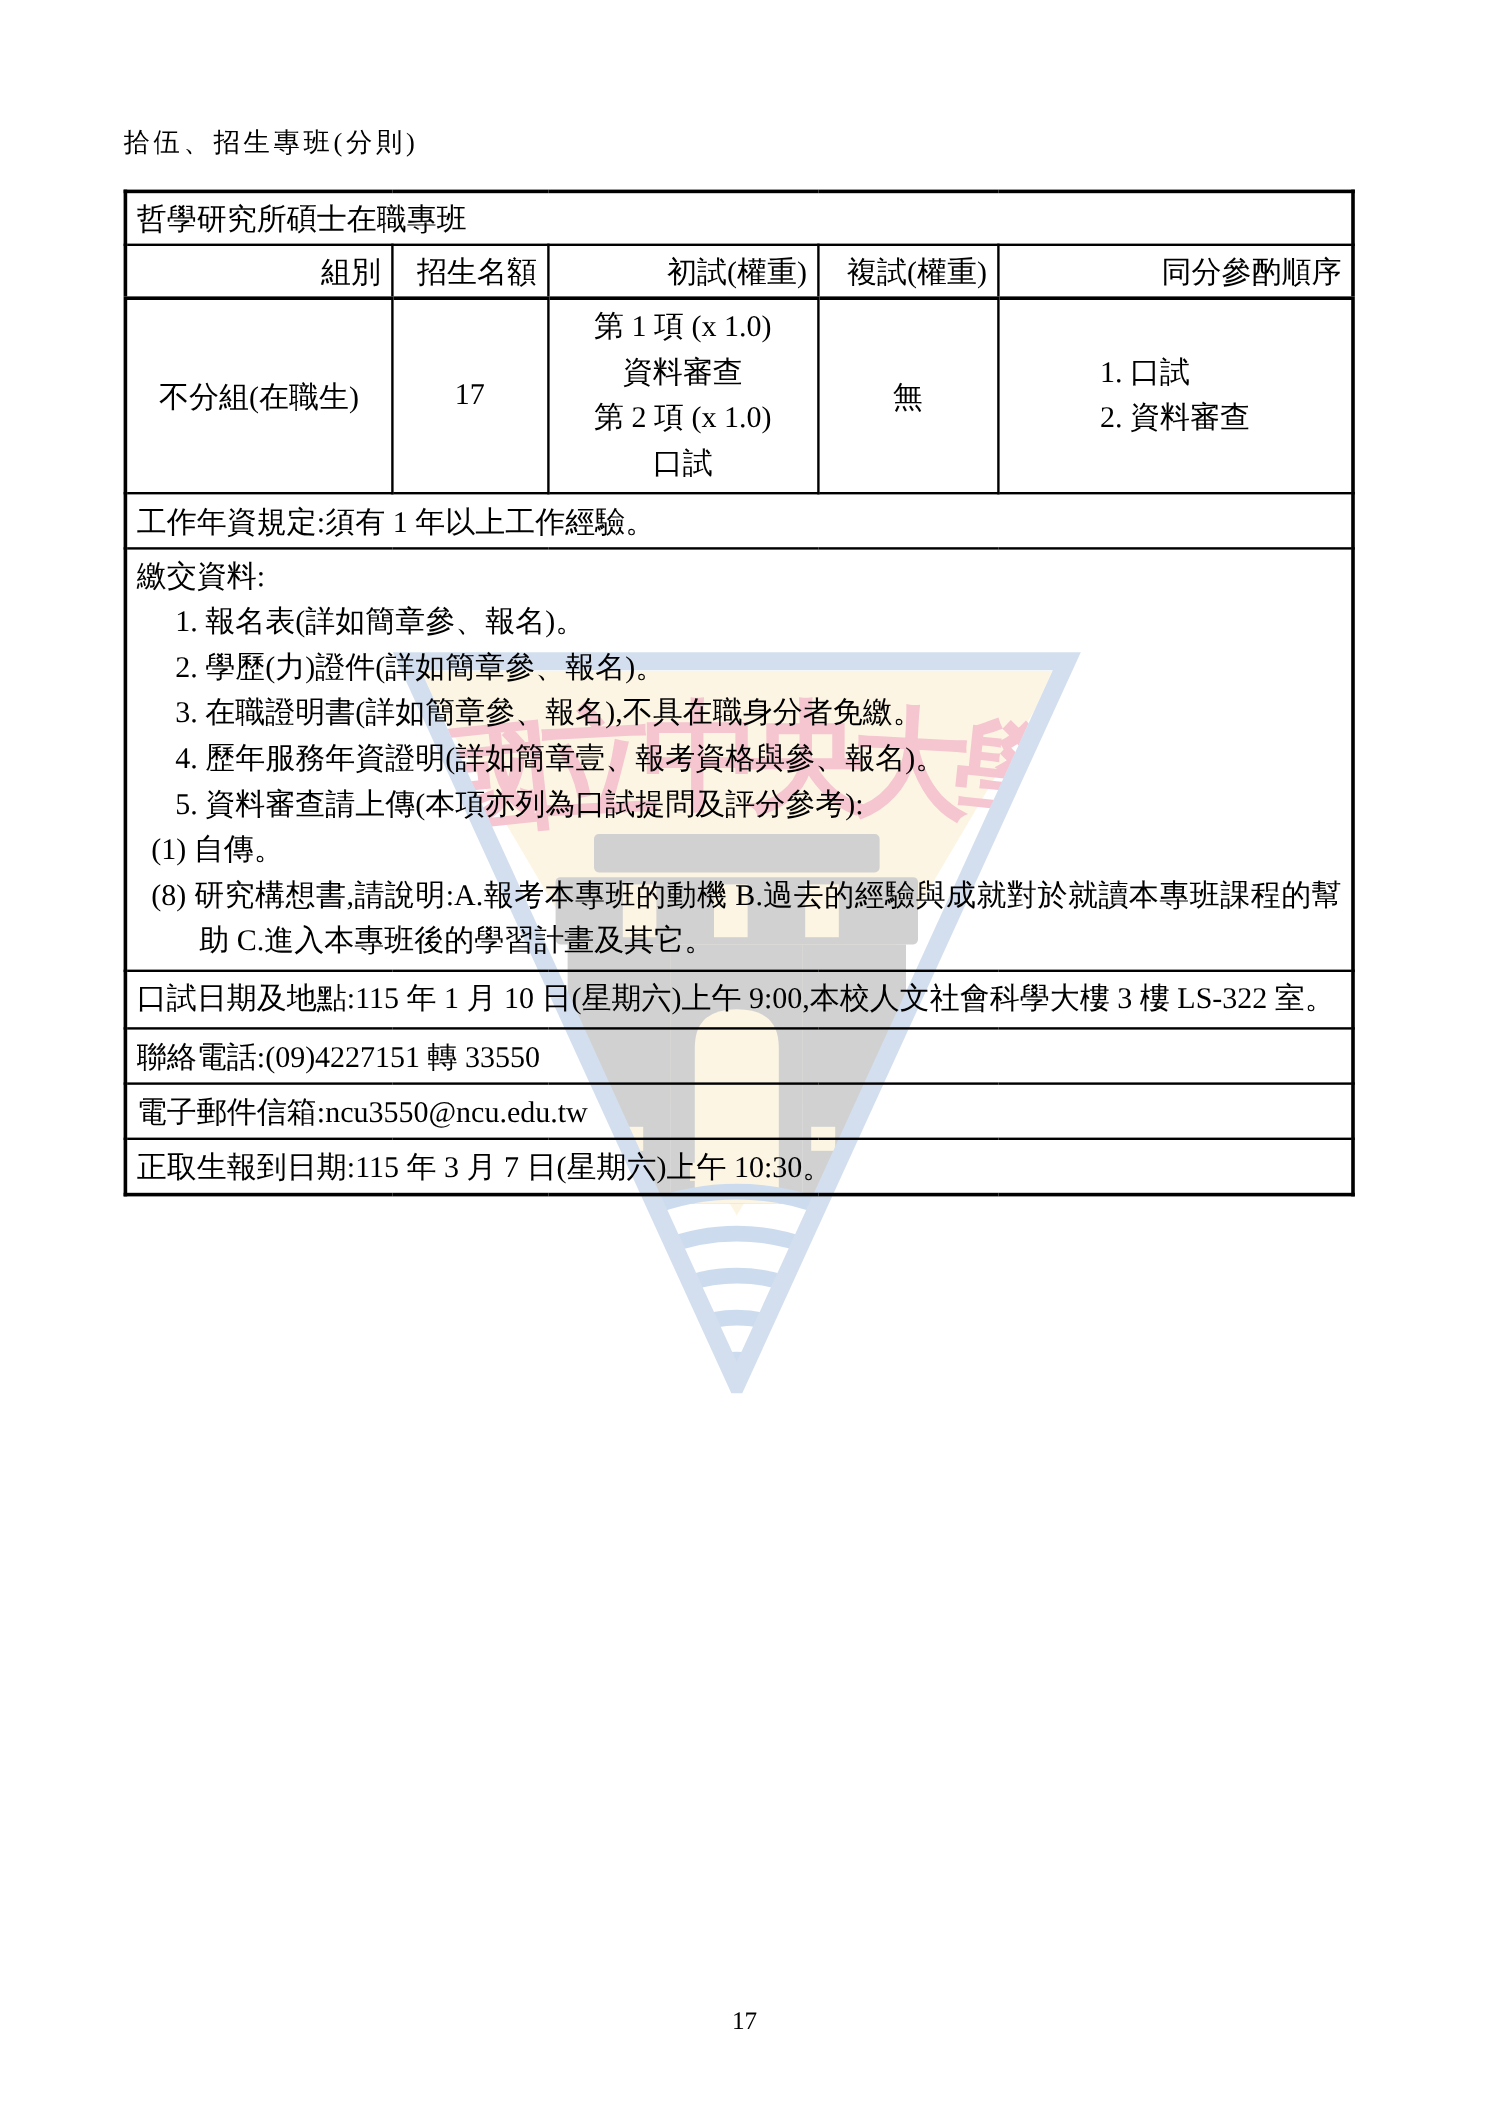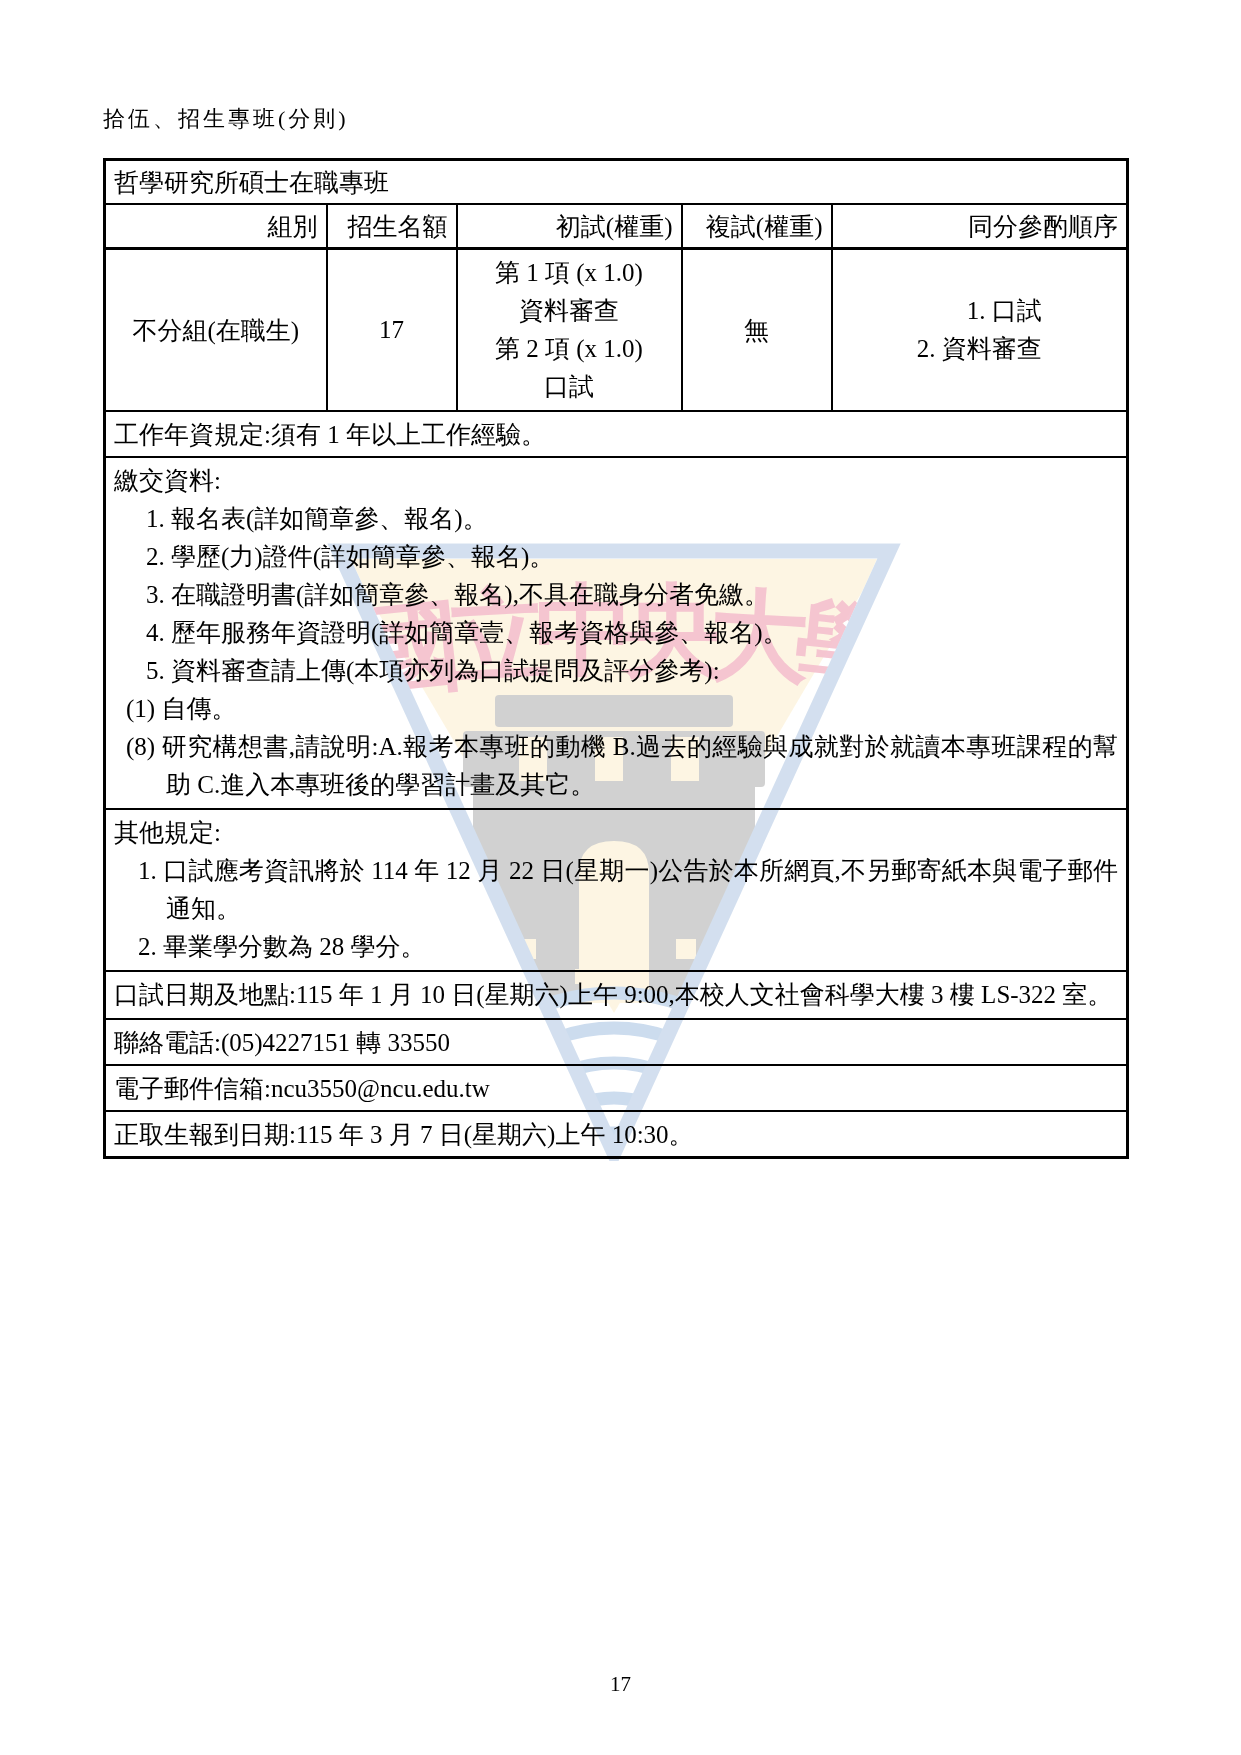--- a/index.html
+++ b/index.html
@@ -30,21 +30,21 @@
     border:2px solid #000;
     padding:4px 8px;
     vertical-align:middle;
     background:transparent;
   }
   table.doc-table{border:3px solid #000;}
   tr.r-program td{height:34px;text-align:left;}
   tr.r-headers td{height:34px;text-align:right;border-bottom:3px solid #000;}
   tr.r-data td{height:148px;text-align:center;}
   .mline{line-height:38px;}
-  .inner-left{display:inline-block;text-align:right;}
+  .inner-left{display:inline-block;text-align:left;}
   tr.r-single td{height:36px;text-align:left;}
   tr.r-para td{text-align:left;vertical-align:top;}
   .para{line-height:38px;text-align:justify;text-align-last:left;}
   .docs-line{line-height:38px;}
   .ind-item{padding-left:32px;}
   .ind-sub{padding-left:12px;}
   .ind-sub2{padding-left:52px;text-indent:-40px;line-height:38px;text-align:justify;text-align-last:left;}
   .ind-oth1{padding-left:52px;text-indent:-28px;line-height:38px;text-align:justify;text-align-last:left;}
   .ind-oth2{padding-left:24px;}
   .page-number{
@@ -161,32 +161,25 @@
             <div class="docs-line ind-item">2. 學歷(力)證件(詳如簡章參、報名)。</div>
             <div class="docs-line ind-item">3. 在職證明書(詳如簡章參、報名),不具在職身分者免繳。</div>
             <div class="docs-line ind-item">4. 歷年服務年資證明(詳如簡章壹、報考資格與參、報名)。</div>
             <div class="docs-line ind-item">5. 資料審查請上傳(本項亦列為口試提問及評分參考):</div>
             <div class="docs-line ind-sub">(1) 自傳。</div>
             <div class="ind-sub2">(8) 研究構想書,請說明:A.報考本專班的動機 B.過去的經驗與成就對於就讀本專班課程的幫助 C.進入本專班後的學習計畫及其它。</div>
           </td>
         </tr>
         <tr class="r-para">
           <td colspan="5">
-            <div class="docs-line">其他規定:</div>
-            <div class="ind-oth1">1. 口試應考資訊將於 114 年 12 月 22 日(星期一)公告於本所網頁,不另郵寄紙本與電子郵件通知。</div>
-            <div class="docs-line ind-oth2">2. 畢業學分數為 28 學分。</div>
-          </td>
-        </tr>
-        <tr class="r-para">
-          <td colspan="5">
             <div class="para">口試日期及地點:115 年 1 月 10 日(星期六)上午 9:00,本校人文社會科學大樓 3 樓 LS-322 室。</div>
           </td>
         </tr>
         <tr class="r-single">
-          <td colspan="5">聯絡電話:(05)4227151 轉 33550</td>
+          <td colspan="5">聯絡電話:(09)4227151 轉 33550</td>
         </tr>
         <tr class="r-single">
           <td colspan="5">電子郵件信箱:ncu3550@ncu.edu.tw</td>
         </tr>
         <tr class="r-single">
           <td colspan="5">正取生報到日期:115 年 3 月 7 日(星期六)上午 10:30。</td>
         </tr>
       </tbody>
     </table>
 

